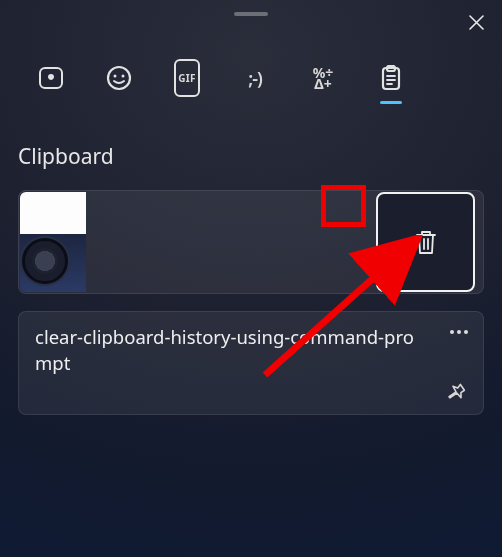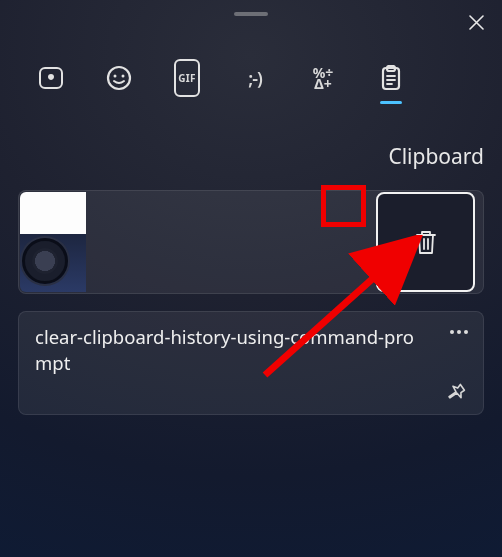--- a/index.html
+++ b/index.html
@@ -65,21 +65,21 @@
     letter-spacing: -1px;
   }
   .symbols {
     font-size: 14px; font-weight: 700;
     line-height: 11px;
     text-align: center;
   }
   .section-header {
     position: absolute;
     top: 142px; left: 18px; right: 18px;
-    display: flex; align-items: center; justify-content: flex-end;
+    display: flex; align-items: center; justify-content: space-between;
   }
   .section-title {
     font-size: 21px; font-weight: 400;
     color: #e8e8e8;
   }
   .clear-all {
     padding: 7px 16px;
     background: rgba(255,255,255,0.08);
     border: 1px solid rgba(255,255,255,0.12);
     border-radius: 6px;

